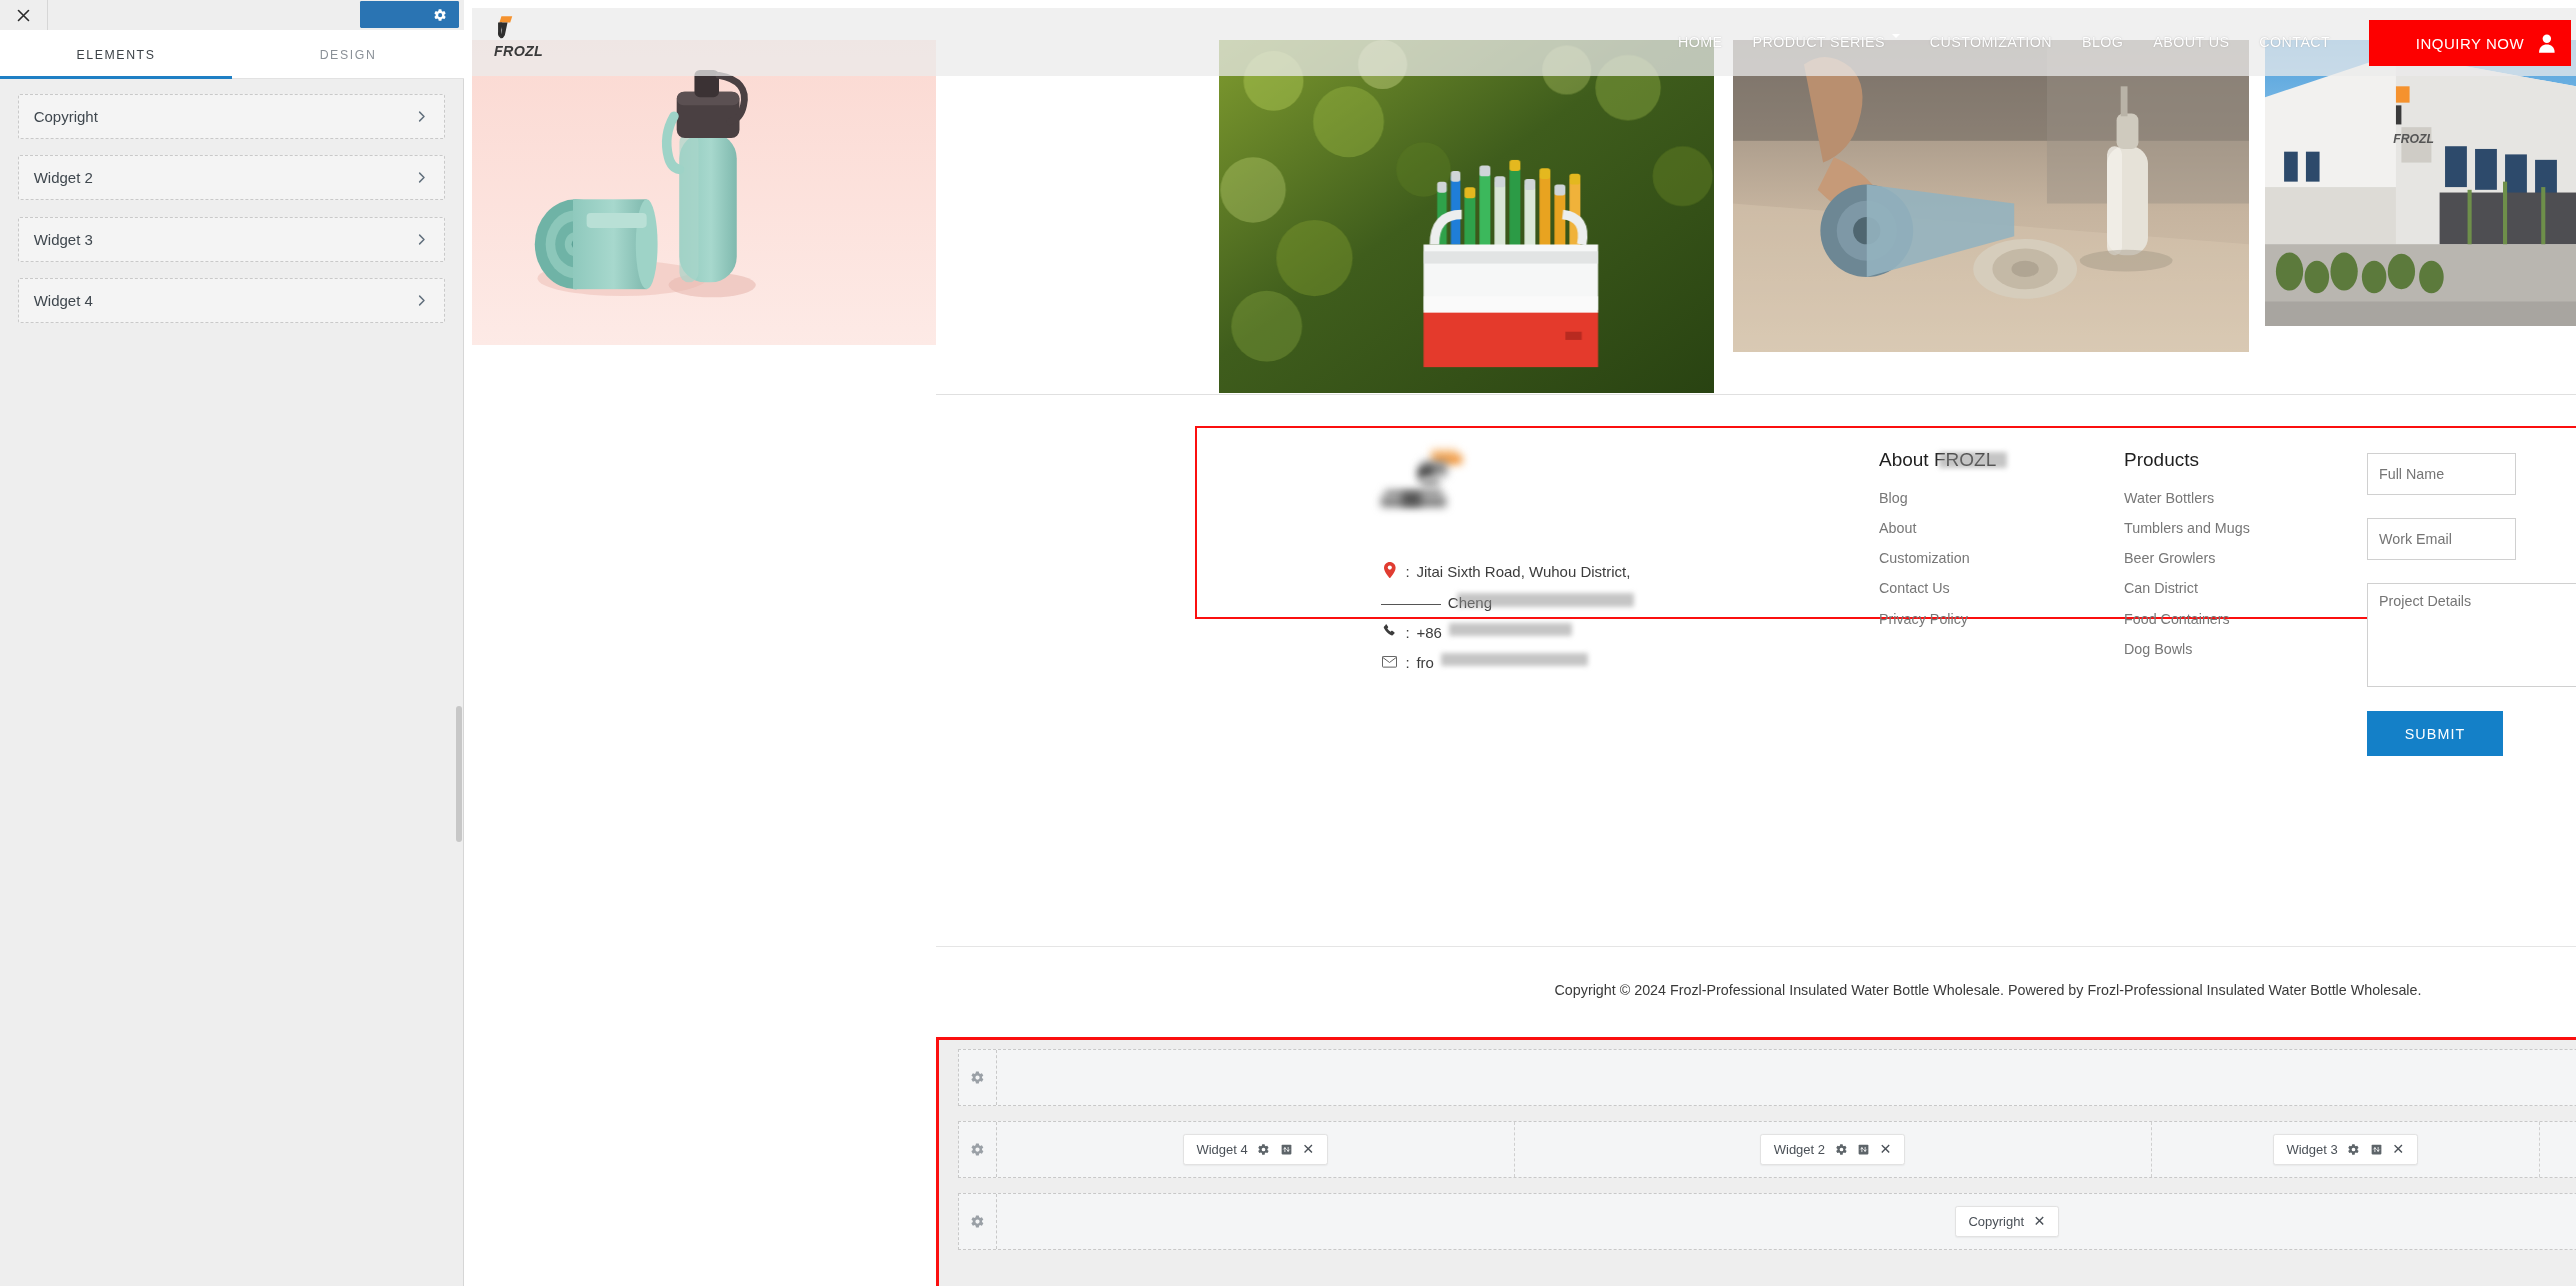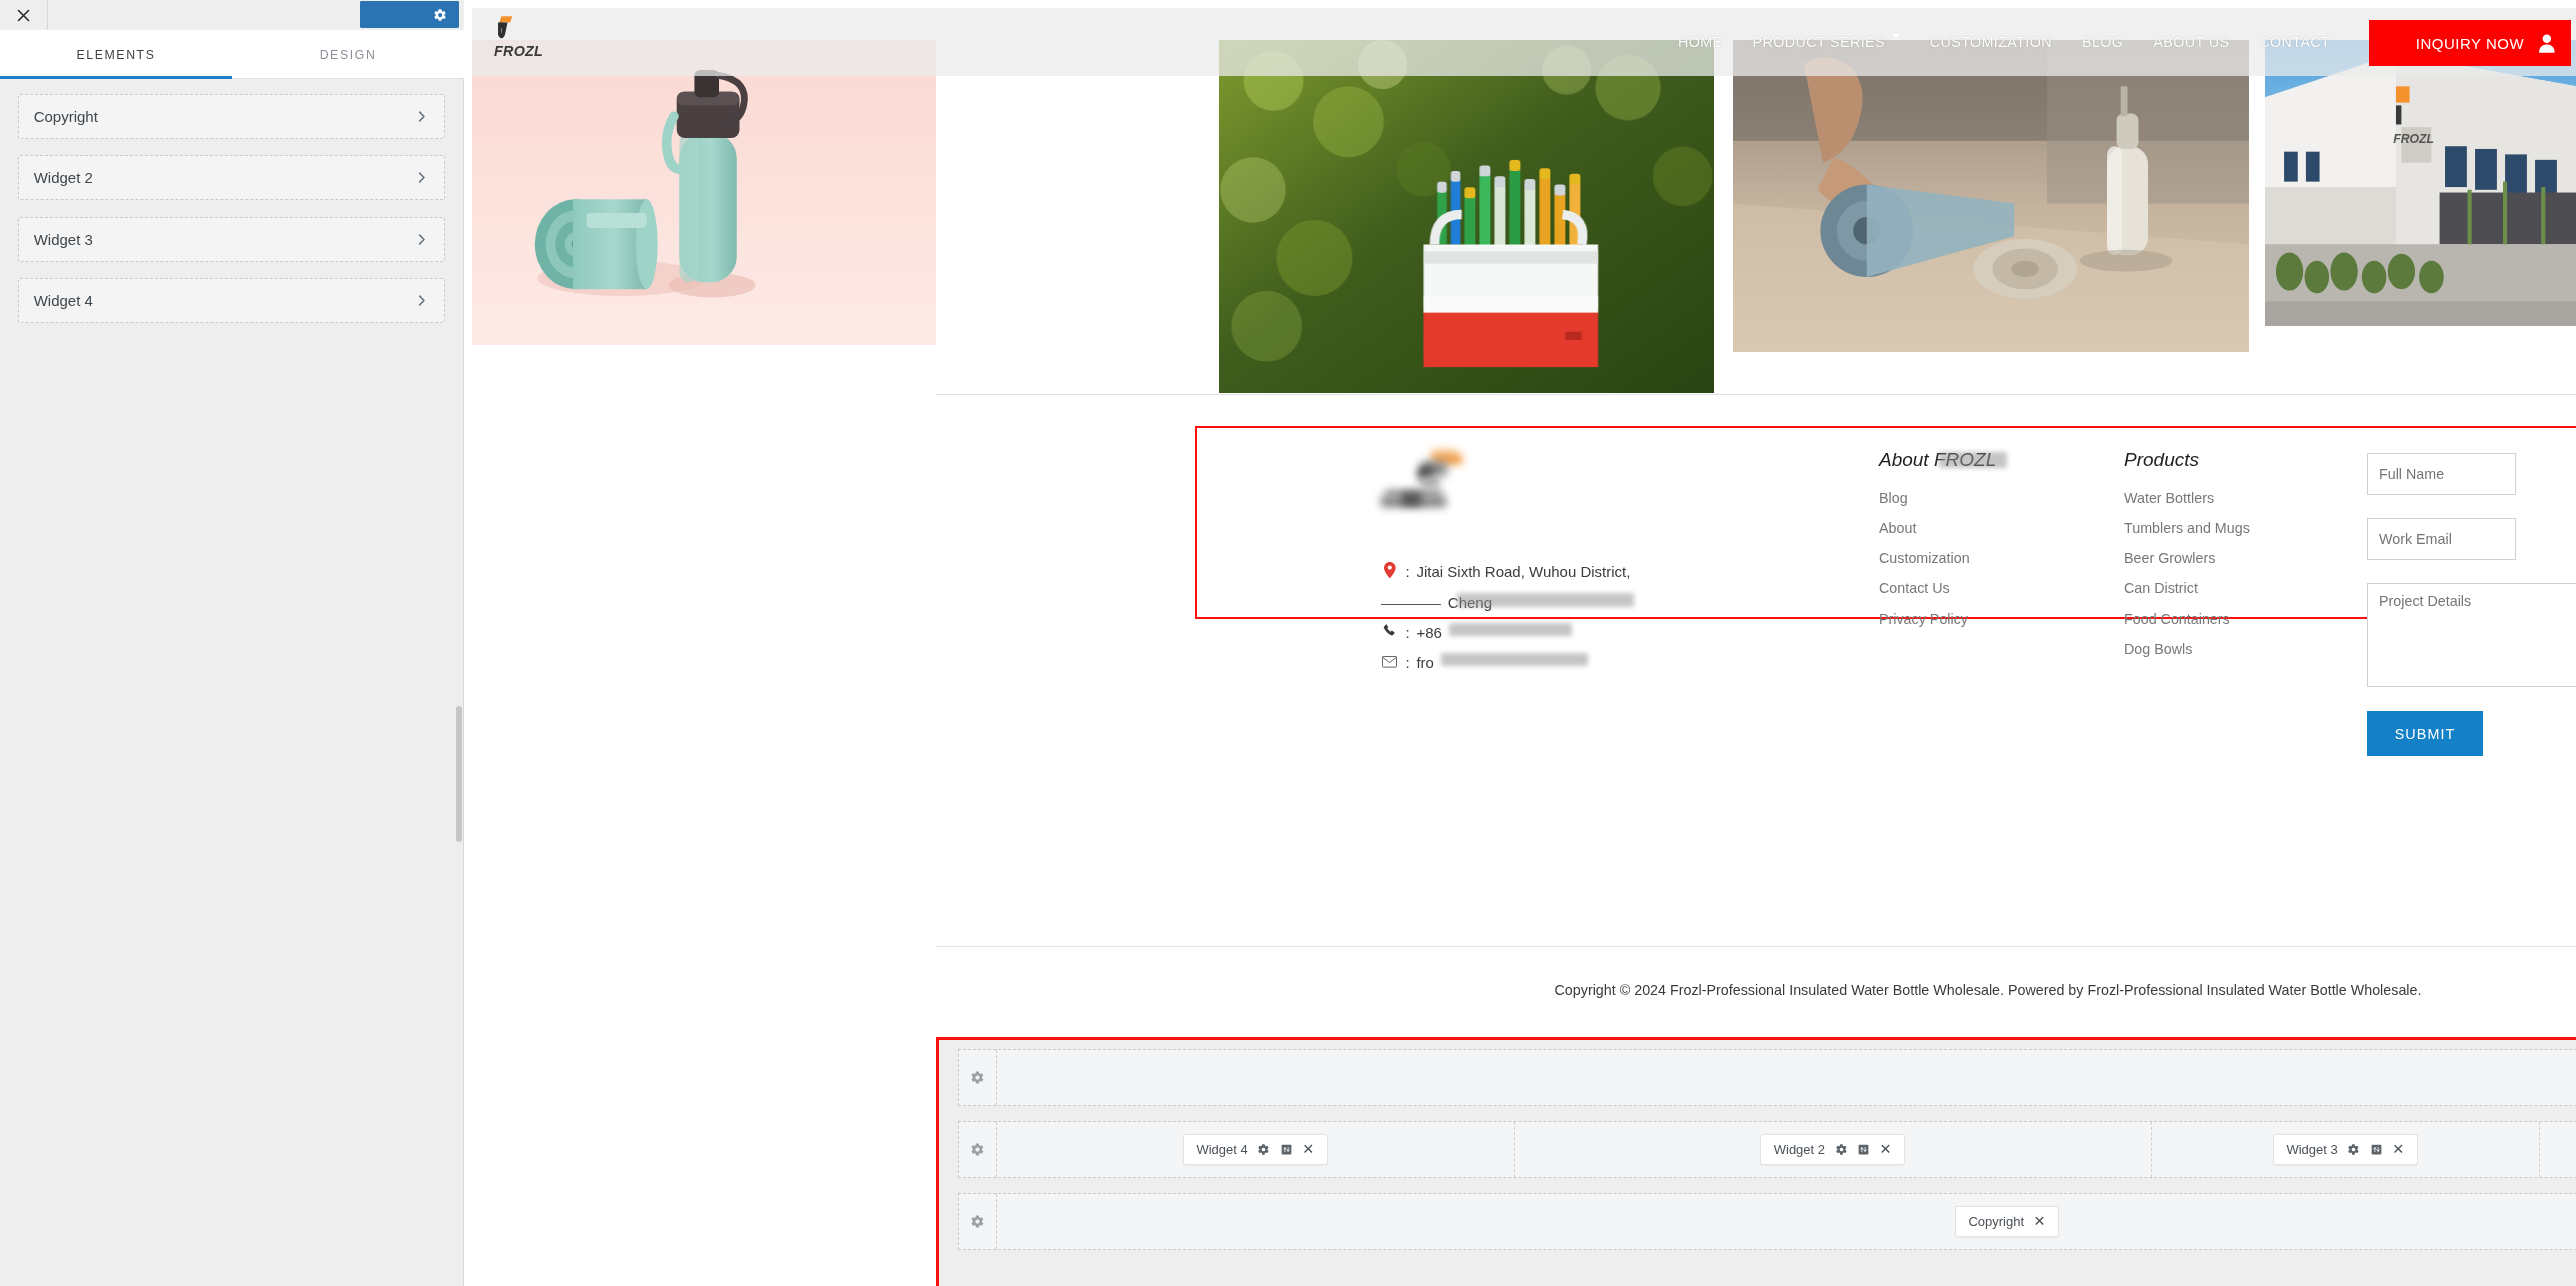--- a/index.html
+++ b/index.html
@@ -155,42 +155,42 @@
   .contact-txt { position: relative; }
   .redact {
     display: inline-block; background: rgba(150,150,150,.55);
     filter: blur(2.7px); border-radius: 1.4px; vertical-align: middle;
   }
 
   
   .link-col { position: absolute; top: 20.5px; }
   .link-col-title {
     font-size: 19px; color: #1f1f1f; margin-bottom: 19px; white-space: nowrap;
-    position: relative; display: inline-block; font-style: italic;
+    position: relative; display: inline-block;
   }
   .link-item {
     font-size: 14.3px; color: #777777; margin-bottom: 14.3px; cursor: pointer;
     white-space: nowrap;
   }
 
   
   #form-col { position: absolute; left: 1170px; top: 24.5px; width: 252px; }
   .f-input {
     width: 149px; height: 42px; border: 0.7px solid #d0d0d0; background: #fff;
     font-size: 14.3px; color: #8a8a8a; padding: 0 11px; margin-bottom: 23px;
     font-family: "Liberation Sans", sans-serif; display: block;
   }
   #f-textarea {
     width: 245px; height: 104px; border: 0.7px solid #d0d0d0; background: #fff;
     font-size: 14.3px; color: #8a8a8a; padding: 9.5px 11px; resize: none;
     font-family: "Liberation Sans", sans-serif; display: block;
     margin-bottom: 24.5px;
   }
   #submit-btn {
-    width: 116px; height: 45px; background: #1480c8; color: #ffffff;
+    width: 136px; height: 45px; background: #1480c8; color: #ffffff;
     font-size: 14.3px; letter-spacing: 1.1px; border: none; cursor: pointer;
     font-family: "Liberation Sans", sans-serif;
   }
 
   #divider-bottom {
     position: absolute; left: 472px; top: 946px;
     width: 2104px; height: 0.7px; background: #e5e5e5;
   }
   #copyright-bar {
     position: absolute; left: 472px; top: 947px;

